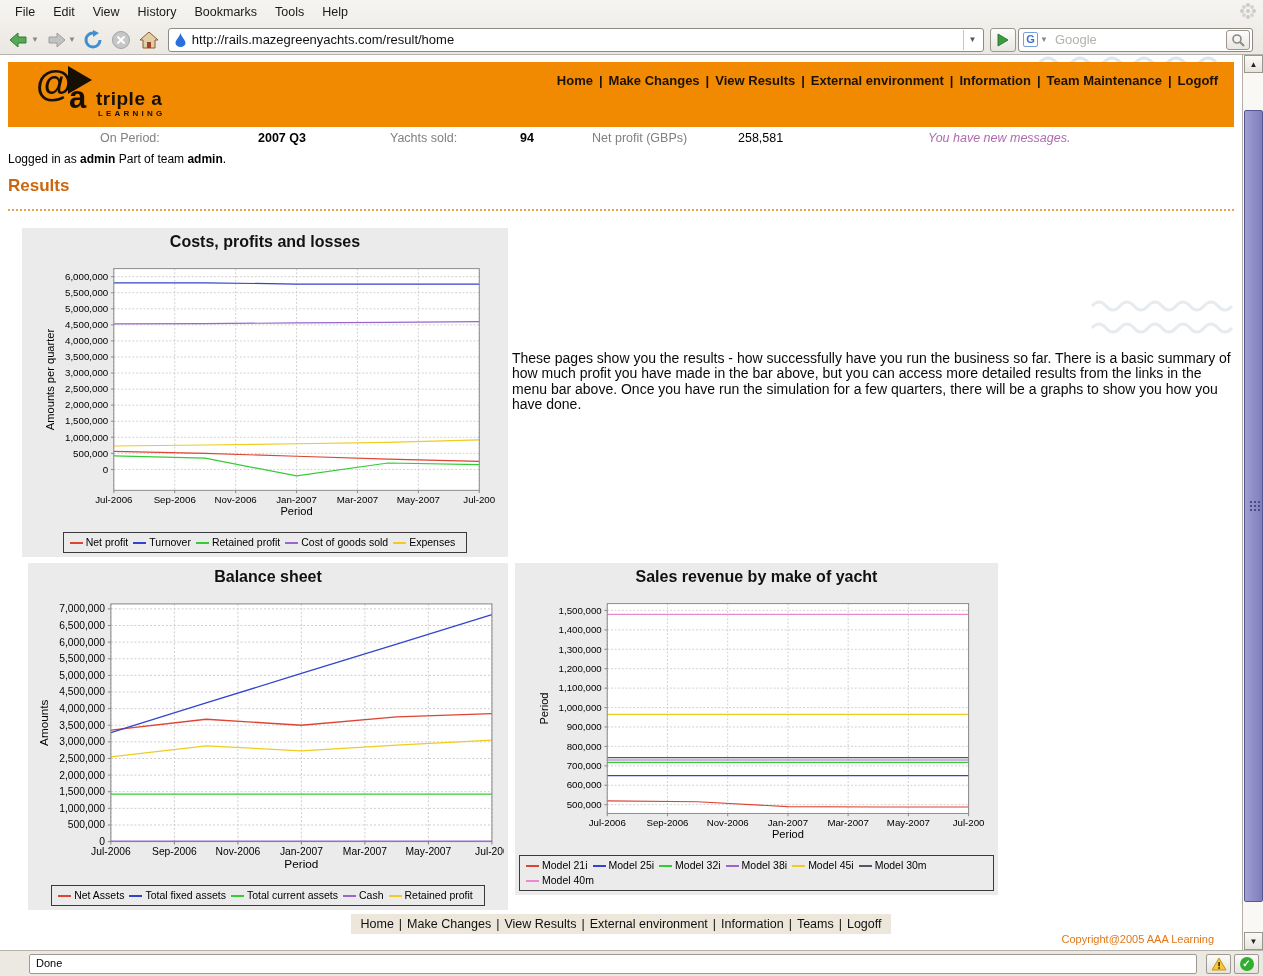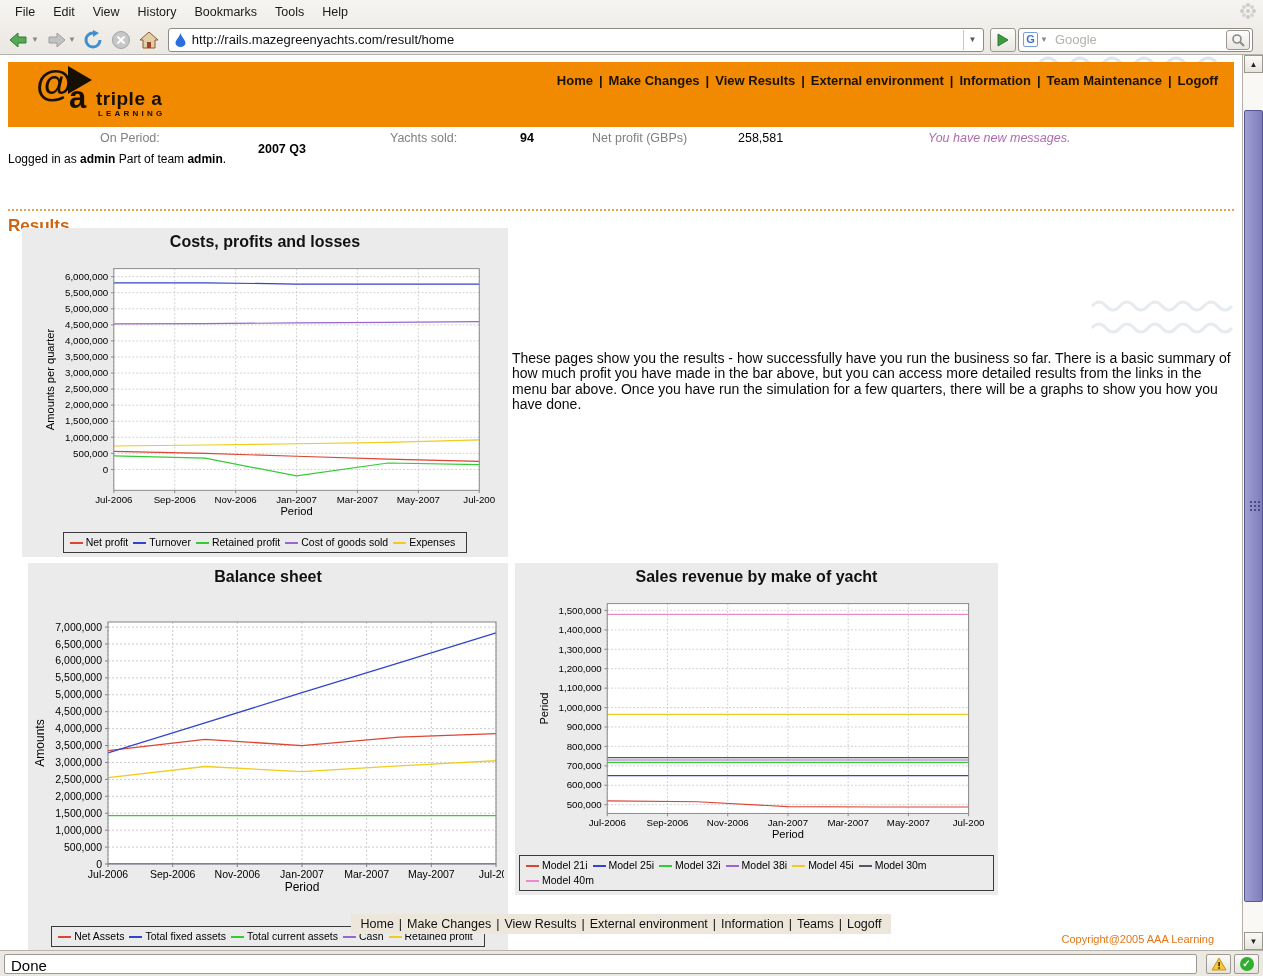--- a/index.html
+++ b/index.html
@@ -46,35 +46,35 @@
   .logo-at { position:absolute; left:0; top:0; font-size:37px; font-weight:bold; }
   .logo-tri { position:absolute; left:32px; top:3px; width:24px; height:28px; background:#160f05;
               clip-path:polygon(0 0,100% 50%,0 100%); }
   .logo-a2 { position:absolute; left:33px; top:17px; font-size:31px; font-weight:bold; }
   .logo-title { position:absolute; left:60px; top:25px; font-size:19px; font-weight:bold; letter-spacing:.5px; }
   .logo-sub { position:absolute; left:62px; top:46px; font-size:8px; font-weight:bold; letter-spacing:3.2px; }
 
   .summary-row { position:absolute; left:0; top:76px; width:100%; height:18px; font-size:12.5px; }
   .summary-row .lab { position:absolute; color:#808080; }
   .summary-row .val { position:absolute; color:#000; }
-  .s-p-lab{left:100px;} .s-p-val{left:258px;font-weight:bold;margin-top:11px;}
+  .s-p-lab{left:100px;} .s-p-val{left:258px;font-weight:bold;}
   .s-y-lab{left:390px;} .s-y-val{left:520px;font-weight:bold;}
   .s-n-lab{left:592px;} .s-n-val{left:738px;}
   .s-msg { position:absolute; left:928px; color:#b06ab0; font-style:italic; cursor:pointer; }
 
   .login-line { position:absolute; left:8px; top:97px; font-size:12px; color:#000; }
   .login-line b { font-weight:bold; }
 
-  .page-title { position:absolute; left:8px; top:121px; font-size:17px; font-weight:bold; color:#cc6611;margin-top:40px; }
+  .page-title { position:absolute; left:8px; top:121px; font-size:17px; font-weight:bold; color:#cc6611; }
   .divider { position:absolute; left:8px; top:154px; width:1226px; border-top:2px dotted #e8a44c; }
 
   
   .chart-panel { position:absolute; background:#ebebeb; display:flex; flex-direction:column; padding:3px 4px;gap:10px; }
   #chart0 { left:22px; top:173px; width:486px; height:329px; }
-  #chart1 { left:28px; top:508px; width:480px; height:388px; }
+  #chart1 { left:28px; top:508px; width:480px; height:347px; }
   #chart2 { left:515px; top:508px; width:483px; height:332px; }
   .chart-title { text-align:center; font-weight:bold; font-size:16px; color:#111; padding:2px 0 3px; }
   .chart-svg { flex:1; width:100%; display:block; font-family:"Liberation Sans",sans-serif; }
   .chart-legend { align-self:center; max-width:100%; border:1px solid #3a3a3a; background:#ebebeb;
                   padding:2px 6px; font-size:10.5px; color:#000; margin:2px 0 1px; line-height:15px; }
   .lg-item { display:inline-block; margin-right:5px; white-space:nowrap; }
   .lg-swatch { display:inline-block; width:13px; height:2px; margin-right:3px; vertical-align:middle; }
 
   .intro { position:absolute; left:512px; top:296px; width:724px; font-size:14px; color:#0a0a0a; line-height:1.1; }
   .intro p { margin-bottom:13px; }
@@ -92,21 +92,21 @@
   .sb-up { top:0; } .sb-down { bottom:0; }
   .sb-thumb { position:absolute; left:1px; top:55px; width:19px; height:792px; border:1px solid #55558f; border-radius:2px;
               background:linear-gradient(90deg,#a0a0d2,#7d7dbd); }
   .sb-grip { position:absolute; left:4px; top:50%; margin-top:-6px; width:11px; height:11px;
              background-image:radial-gradient(#4c4c85 1.1px, transparent 1.3px); background-size:4px 4px; }
 
   
   .statusbar { position:absolute; left:0; top:950px; width:1263px; height:26px; background:#ece9e3; border-top:1px solid #b8b4ad;
                display:flex; align-items:center; padding:0 4px; }
   .status-field { flex:1; height:20px; background:#fff; border:1px solid #9d9a94; border-radius:2px;
-                  font-size:15px; color:#000; padding:2px 6px; margin-right:6px; }
+                  font-size:11px; color:#000; padding:2px 6px; margin-right:6px;margin-left:25px; }
   .st-btn { width:25px; height:20px; border:1px solid #9d9a94; border-radius:2px; background:linear-gradient(#fbfaf8,#e7e4de);
             display:flex; align-items:center; justify-content:center; margin-left:3px; }
   .check-dot { width:14px; height:14px; border-radius:50%; background:#2fae2f; color:#fff; font-size:10px;
                text-align:center; line-height:14px; font-weight:bold; }
 </style>
 </head>
 <body>
 
 <div class="chrome">
   <div class="menubar" id="menubar">

